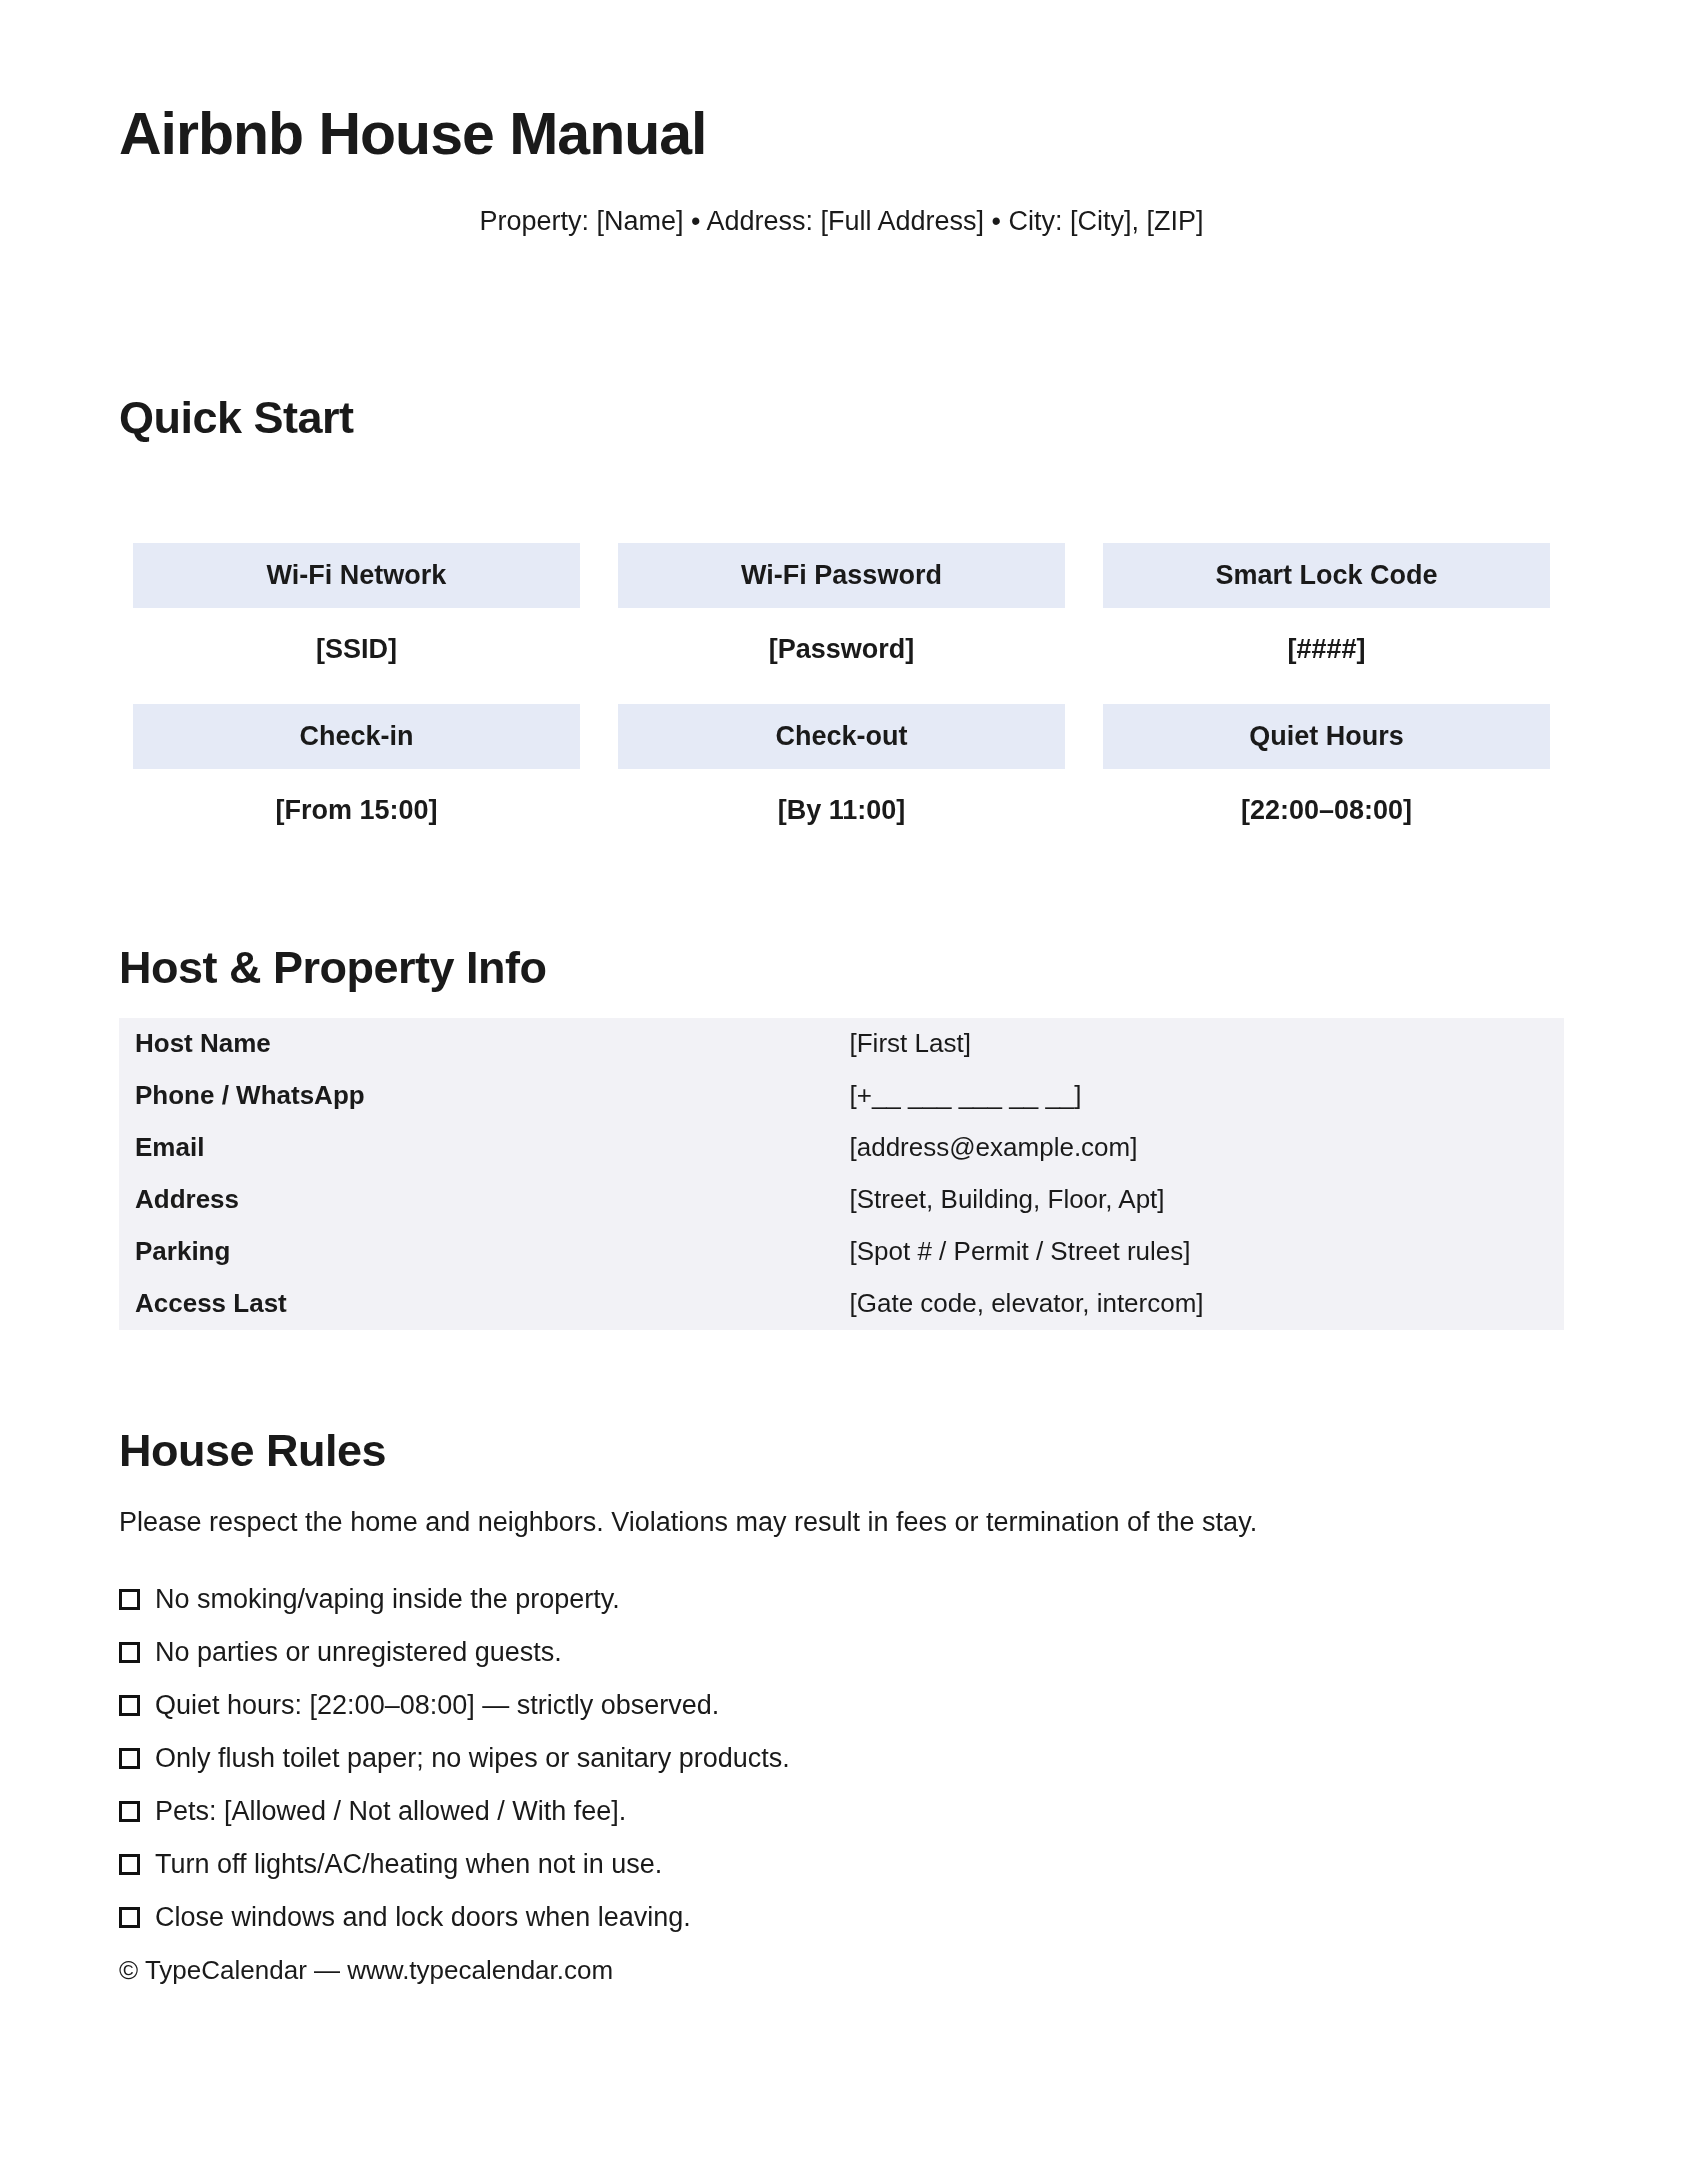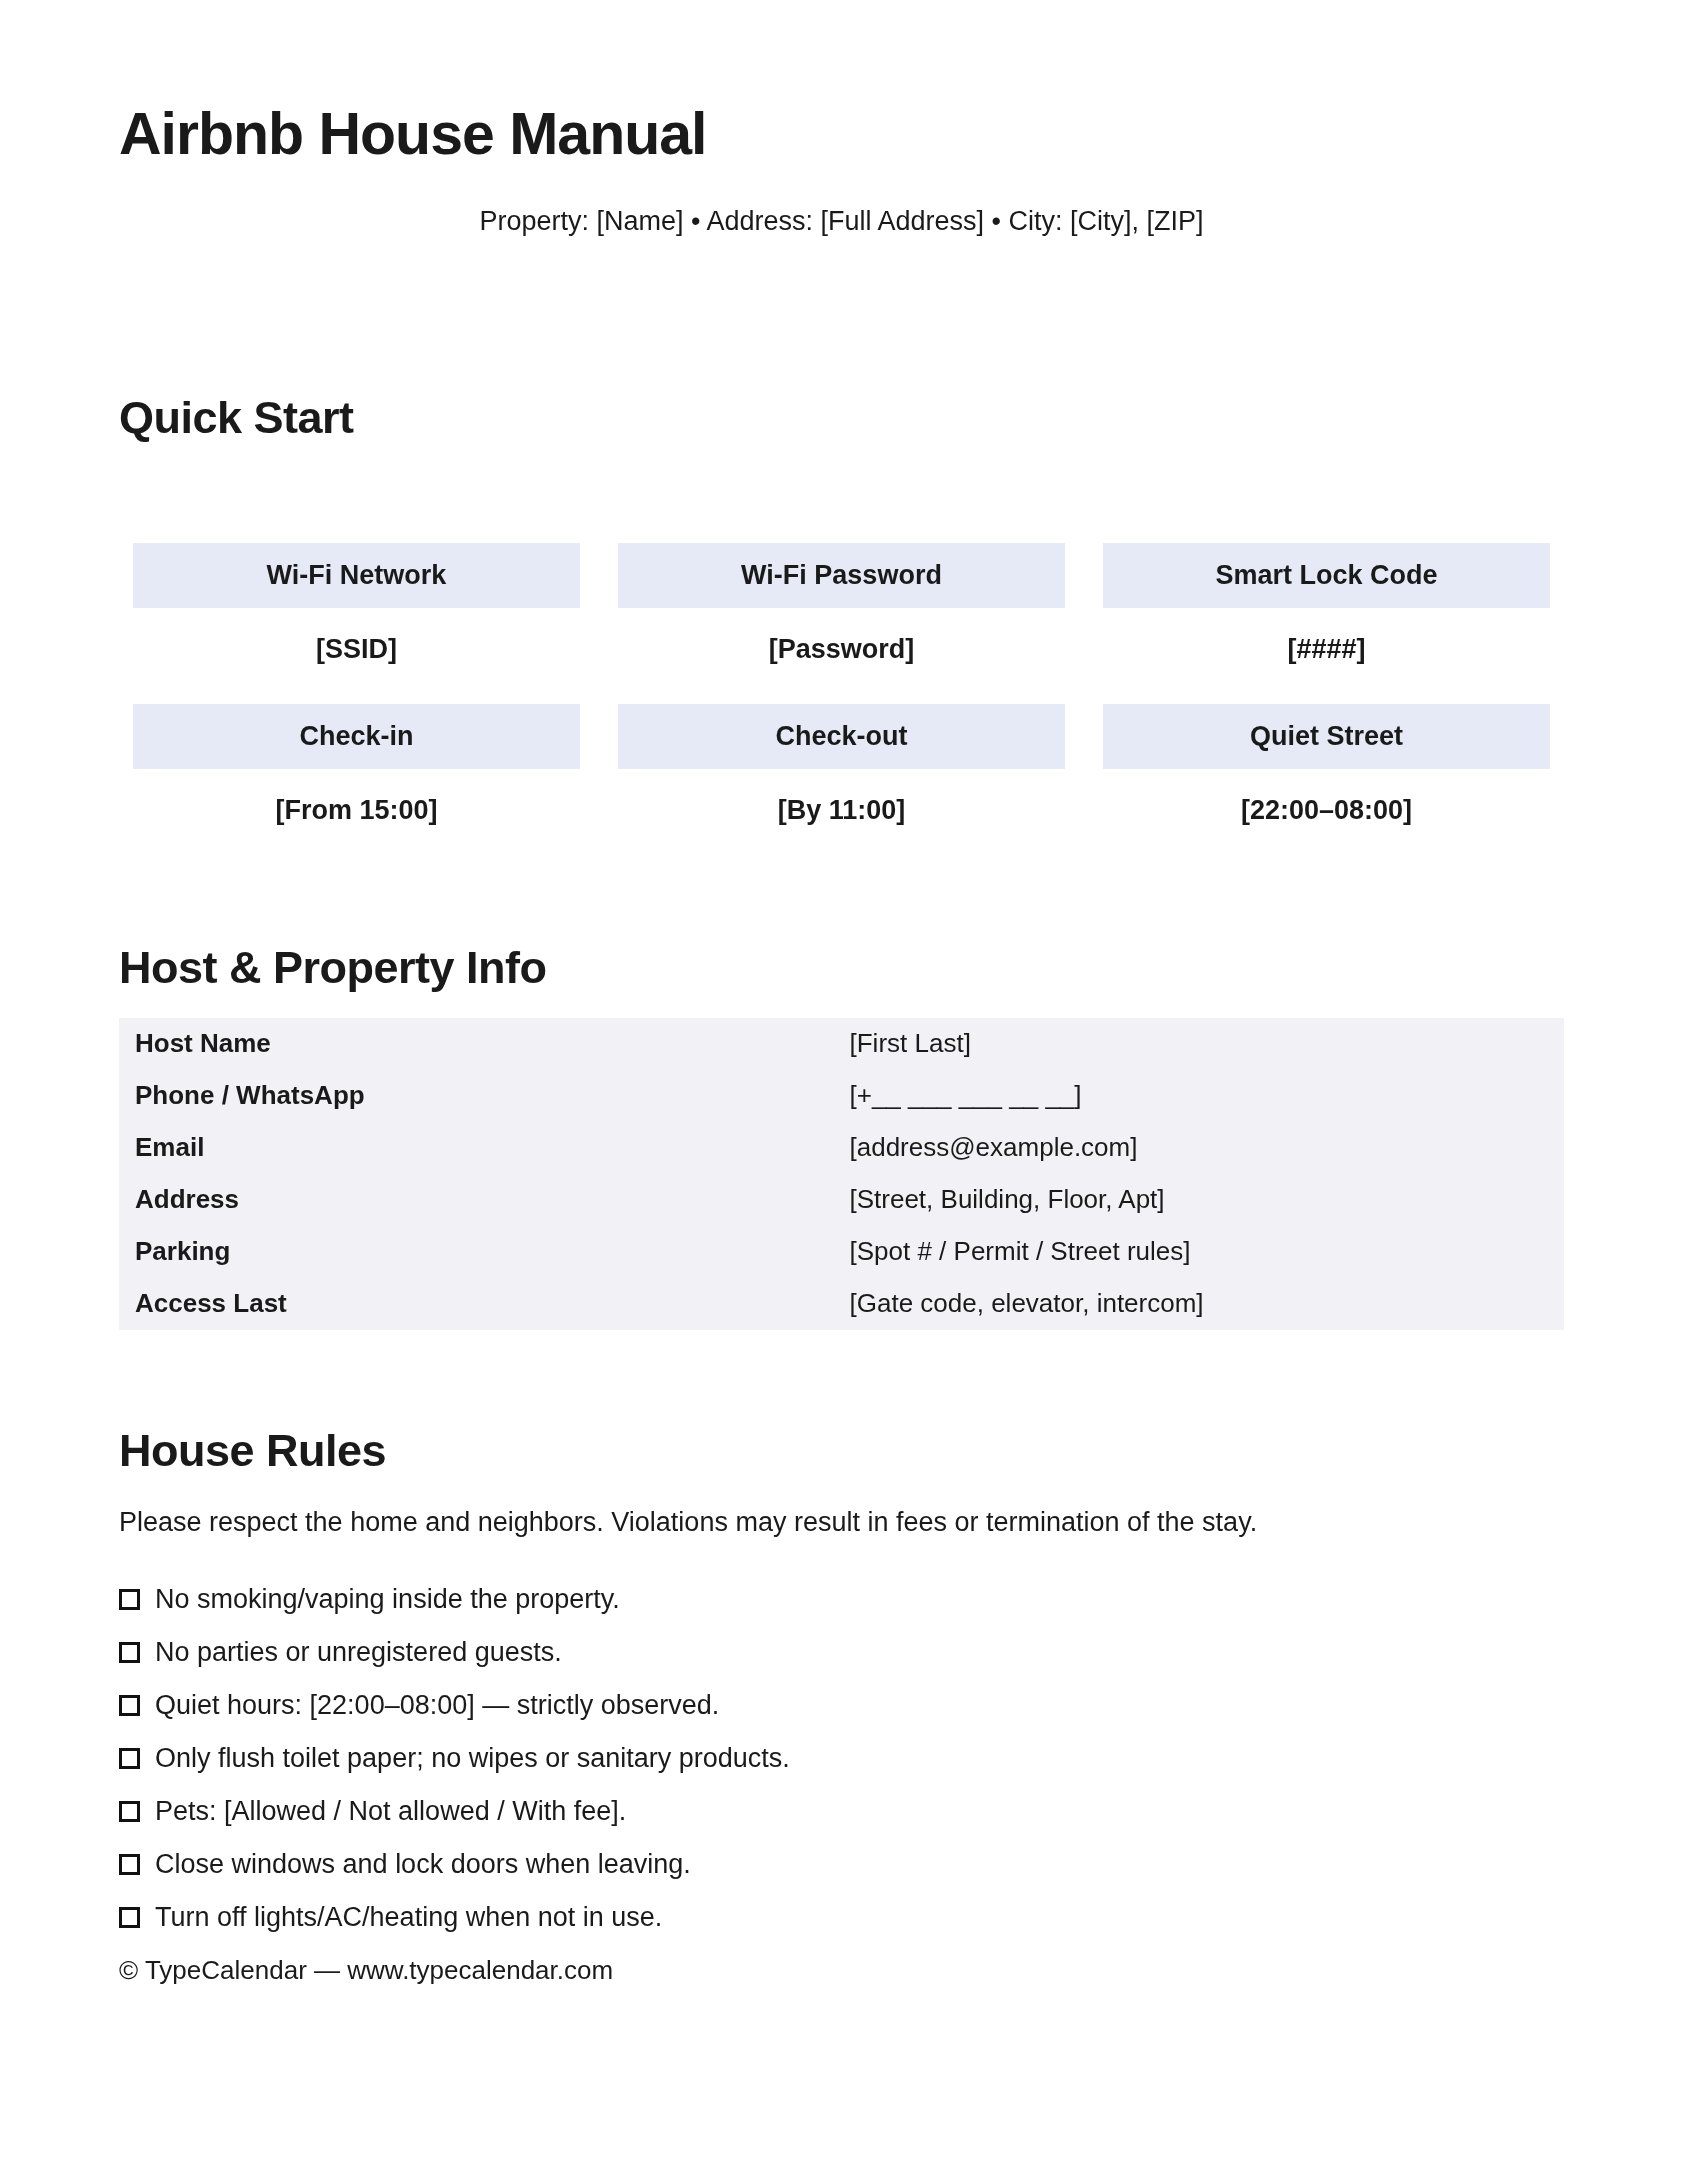--- a/index.html
+++ b/index.html
@@ -114,21 +114,21 @@
     </div>
     <div class="qs-card">
       <div class="qs-card-header">Check-in</div>
       <div class="qs-card-value">[From 15:00]</div>
     </div>
     <div class="qs-card">
       <div class="qs-card-header">Check-out</div>
       <div class="qs-card-value">[By 11:00]</div>
     </div>
     <div class="qs-card">
-      <div class="qs-card-header">Quiet Street</div>
+      <div class="qs-card-header">Quiet Hours</div>
       <div class="qs-card-value">[22:00–08:00]</div>
     </div>
   </div>
 
   <h2 class="section-heading host-heading">Host &amp; Property Info</h2>
 
   <div class="host-table">
     <div class="host-row">
       <span class="host-row-label">Host Name</span>
       <span class="host-row-value">[First Last]</span>
@@ -175,24 +175,24 @@
     <li class="rule-item">
       <span class="checkbox"></span>
       <span>Only flush toilet paper; no wipes or sanitary products.</span>
     </li>
     <li class="rule-item">
       <span class="checkbox"></span>
       <span>Pets: [Allowed / Not allowed / With fee].</span>
     </li>
     <li class="rule-item">
       <span class="checkbox"></span>
-      <span>Close windows and lock doors when leaving.</span>
+      <span>Turn off lights/AC/heating when not in use.</span>
     </li>
     <li class="rule-item">
       <span class="checkbox"></span>
-      <span>Turn off lights/AC/heating when not in use.</span>
+      <span>Close windows and lock doors when leaving.</span>
     </li>
   </ul>
 
   <p class="footer-credit">© TypeCalendar — www.typecalendar.com</p>
 
 </div>
 
 
 </body></html>

